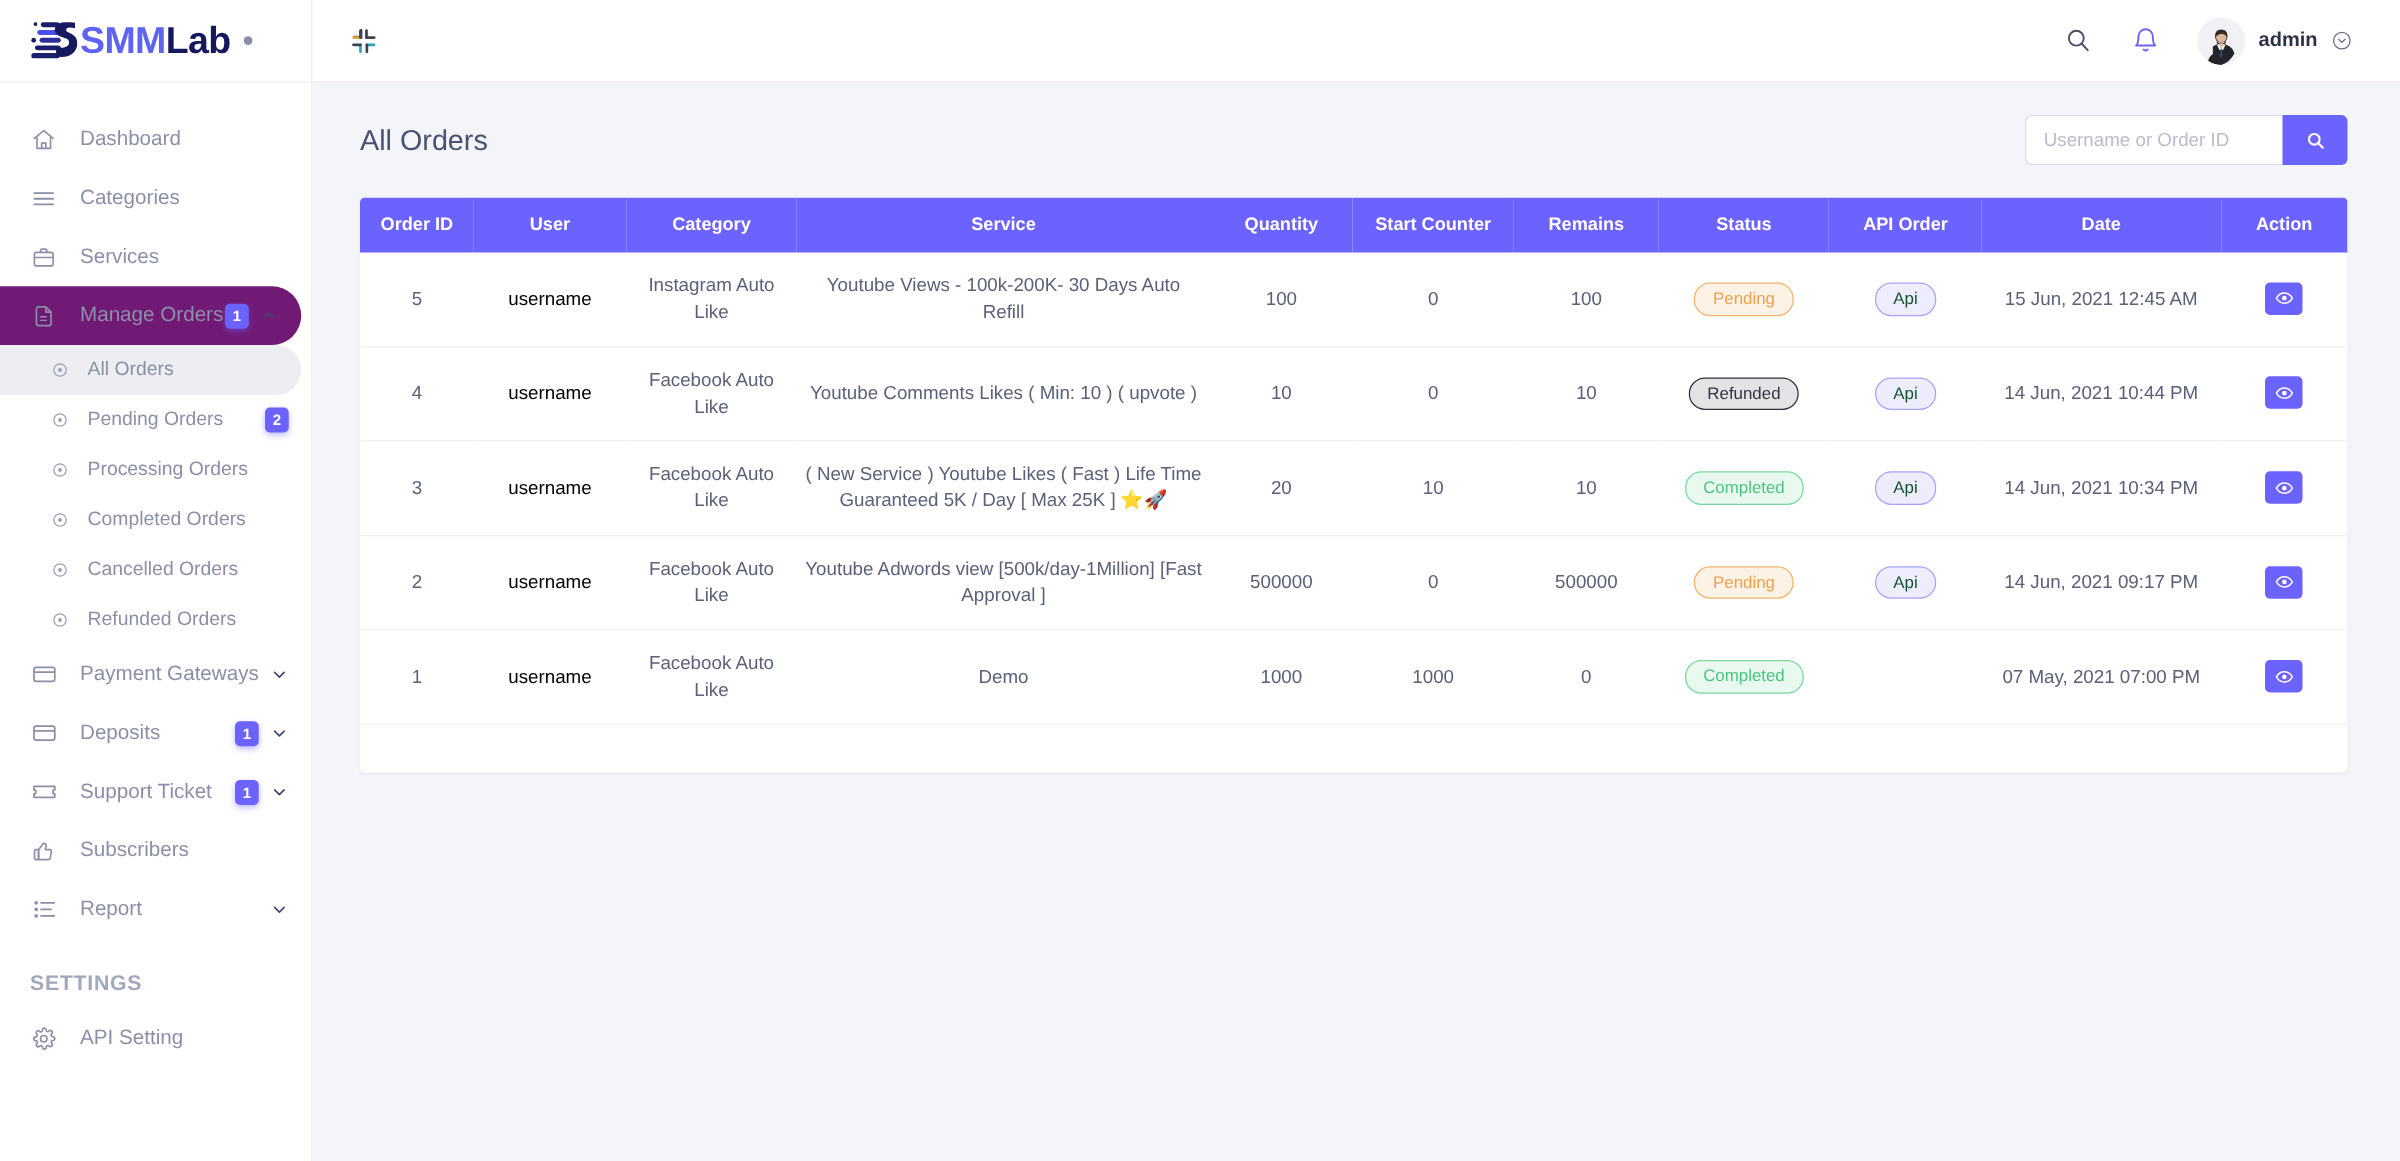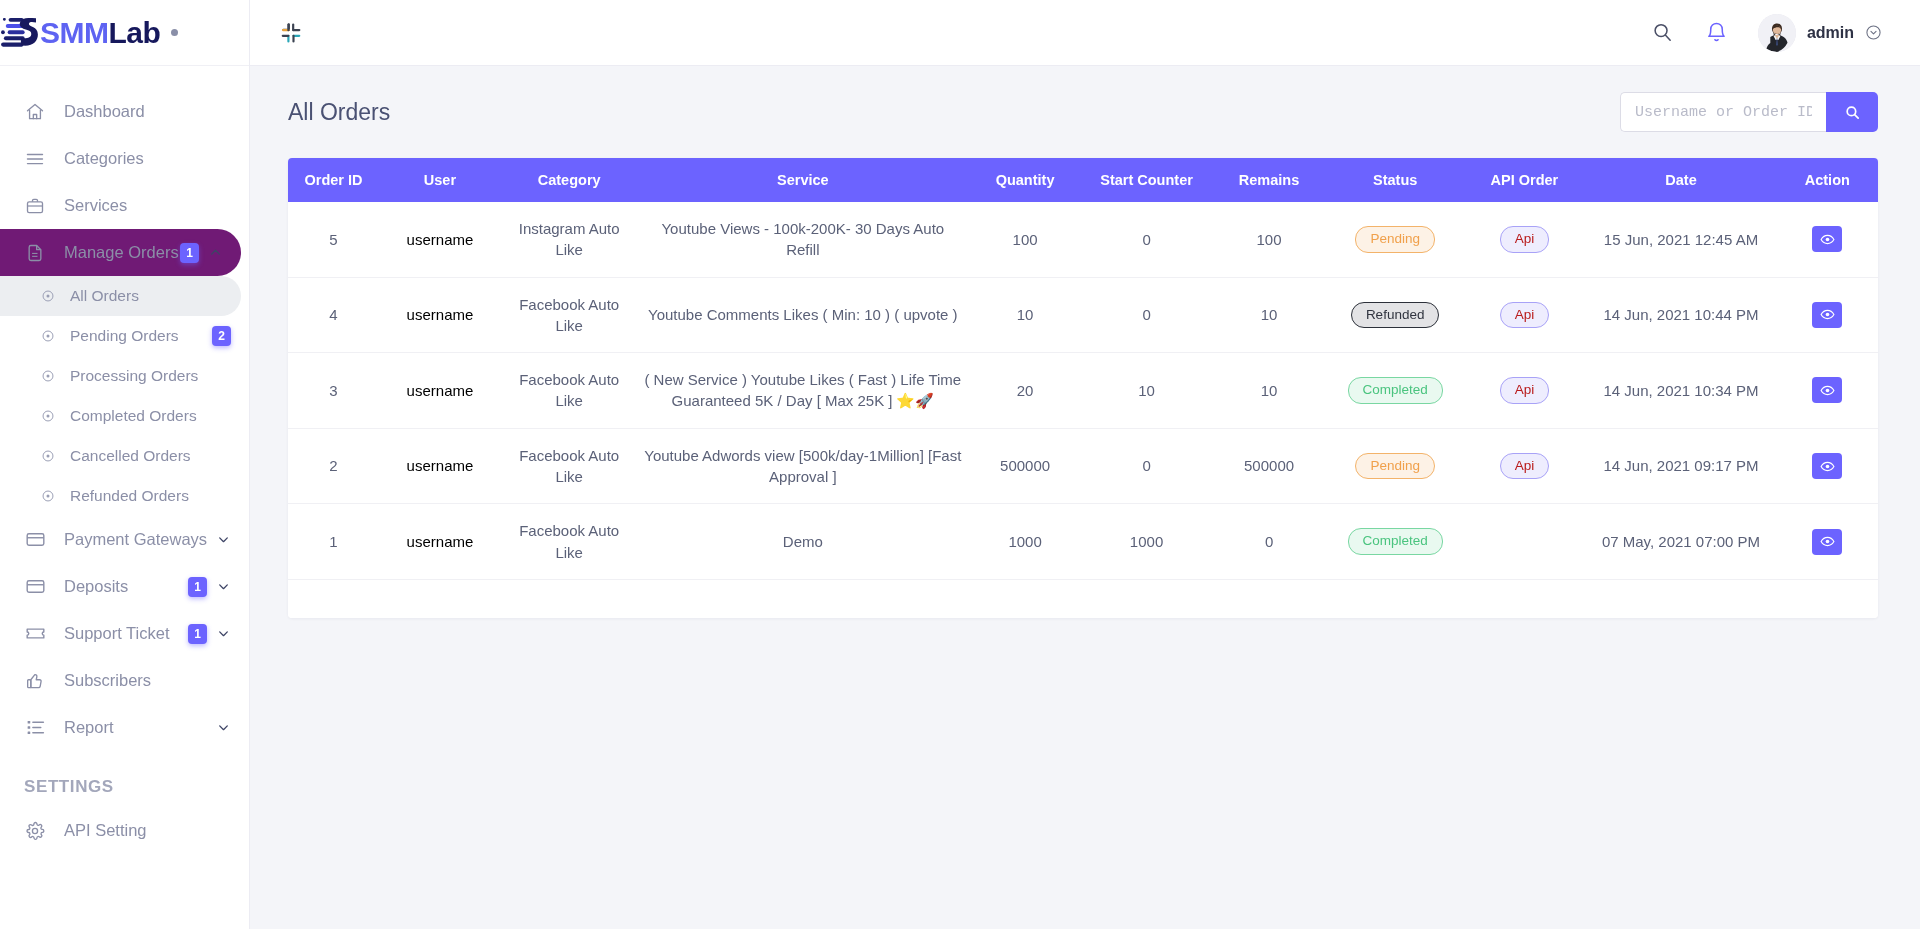--- a/index.html
+++ b/index.html
@@ -14,21 +14,21 @@
   #sidebar {
     position: absolute; left: 0; top: 0;
     width: 250px; height: 929px;
     background: #ffffff;
     border-right: 1px solid #ececf3;
     overflow: hidden;
   }
   #logo-area {
     height: 66px;
     display: flex; align-items: center;
-    padding-left: 0;
+    padding-left: 24px;
     border-bottom: 1px solid #f0f0f5;
   }
   .logo-mark { width: 38px; height: 34px; margin-right: 2px; flex: none; }
   .logo-text {
     font-size: 30px; font-weight: 700; letter-spacing: -0.5px;
     line-height: 1;
   }
   .logo-smm { color: #5e63f2; }
   .logo-lab { color: #16185c; }
   .logo-dot {
@@ -125,21 +125,21 @@
   }
   .page-bar { display: flex; align-items: center; margin-bottom: 26px; }
   #page-title { font-size: 23px; color: #4a5173; font-weight: 400; }
   .search-wrap { margin-left: auto; display: flex; height: 40px; }
   #search-input {
     width: 206px; height: 40px;
     border: 1px solid #dcdce6; border-right: none;
     border-radius: 5px 0 0 5px;
     padding: 0 14px;
     font-size: 15px; color: #555;
-    font-family: Liberation Mono, monospace;
+    font-family: Liberation Sans, sans-serif;
     outline: none; background: #fff;
   }
   #search-input::placeholder { color: #b9bbc9; }
   #search-btn {
     width: 52px; height: 40px;
     background: #6c63ff; border: none;
     border-radius: 0 5px 5px 0;
     color: #fff; cursor: pointer;
     display: flex; align-items: center; justify-content: center;
   }
@@ -174,21 +174,21 @@
     display: inline-block;
     padding: 4px 14px 5px;
     border-radius: 13px;
     font-size: 13.5px;
     line-height: 1.15;
     white-space: nowrap;
   }
   .pill-pending { color: #f0a04b; border: 1px solid #f3b36a; background: #fdf2e6; }
   .pill-completed { color: #4ac47f; border: 1px solid #79d7a2; background: #e9f9f0; }
   .pill-refunded { color: #30343f; border: 1px solid #2c3039; background: #e3e3e5; }
-  .pill-api { color: #b91c1c; border: 1px solid #a8a2f7; background: #eeedfe; }
+  .pill-api { color: #14532d; border: 1px solid #a8a2f7; background: #eeedfe; }
   .eye-btn {
     width: 30px; height: 26px;
     background: #6c63ff; border: none; border-radius: 4px;
     display: inline-flex; align-items: center; justify-content: center;
     cursor: pointer;
   }
   .table-foot { height: 38px; background: #fff; }
 </style>
 </head>
 <body>

